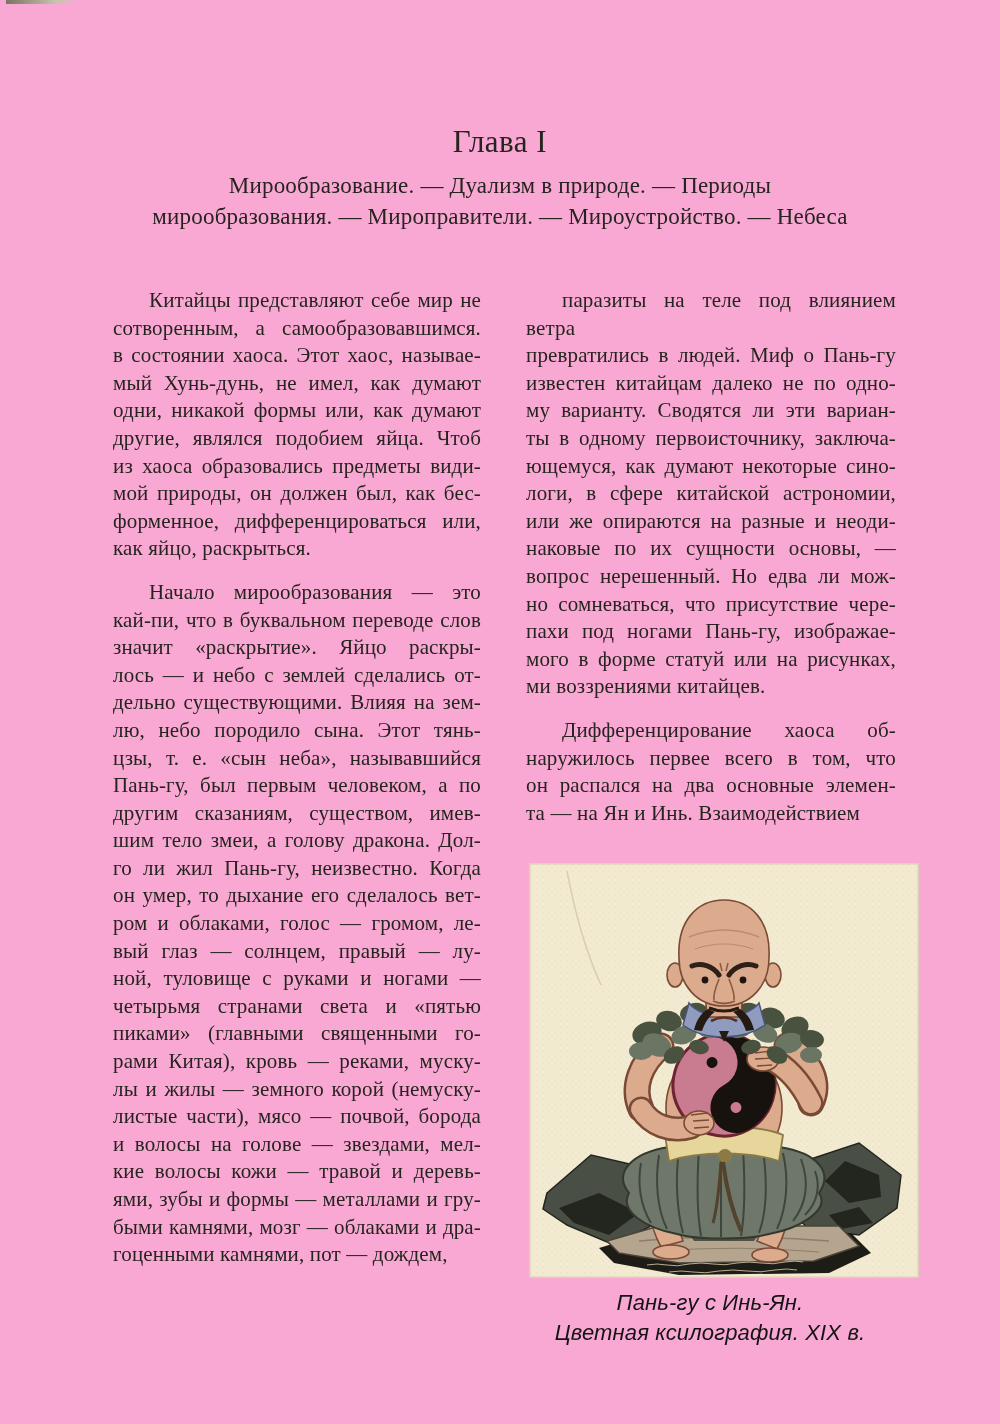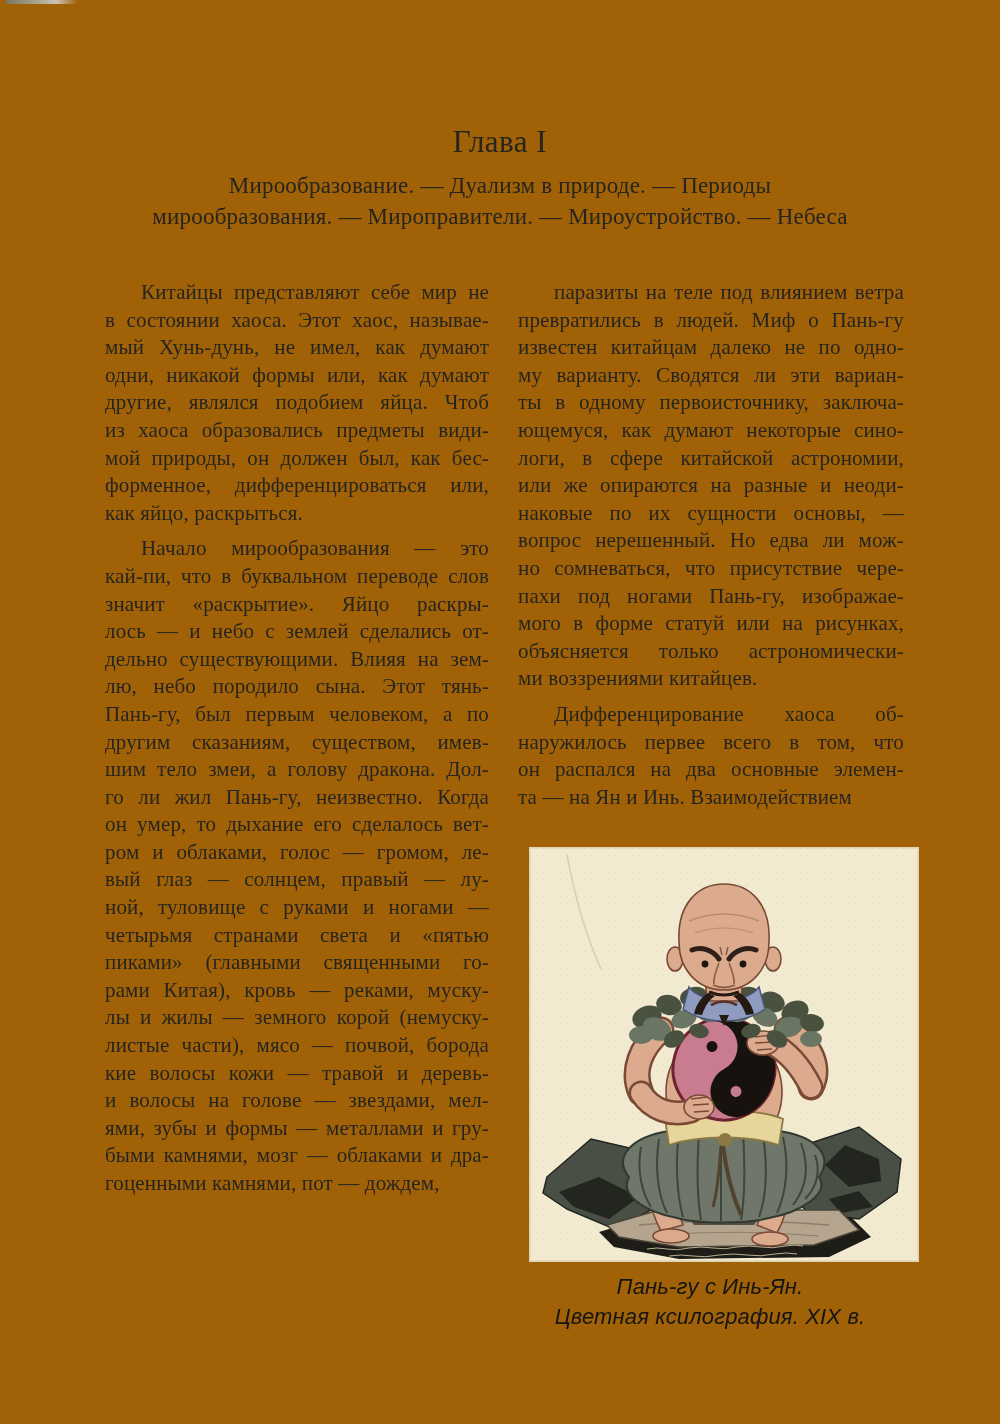--- a/index.html
+++ b/index.html
@@ -1,19 +1,19 @@
 <!DOCTYPE html>
 <html style="--paper: #f2ebd2; --skin: #dcab8e; --skin_outline: #7a4a35; --ball_pink: #c97b90; --ball_black: #17120e; --leaf: #6b7563; --leaf_dark: #49513f; --blue_collar: #8f9cc0; --sash: #e6d69c; --skirt: #6e7769; --skirt_dark: #3f463c; --rock: #4a4f46; --rock_dark: #23251f; --platform: #b5a48e;"><head>
 <meta charset="utf-8">
 <style>
   html,body{margin:0;padding:0;background:#ffffff;}
   .page{
     position:relative;
     width:1000px;height:1424px;
-    background:#a16207;
+    background:#f9a8d4;
     overflow:hidden;
     font-family:"Liberation Serif", serif;
     color:#26241f;
   }
   .scan-edge{
     position:absolute;top:0;left:6px;width:72px;height:4px;
     background:linear-gradient(90deg,#7a7463,#c9c4b2 70%,rgba(255,255,255,0));
     border-bottom-right-radius:4px;
   }
   .chapter-title{
@@ -29,21 +29,21 @@
     font-size:23px;line-height:31px;
     white-space:pre-line;
     letter-spacing:.2px;
   }
   .columns{
     position:absolute;top:271px;left:97px;
     display:flex;gap:13px;
   }
   .col{width:400px;font-size:21px;line-height:27.6px;letter-spacing:.15px;}
   .col.right{width:402px;}
-  .para{margin:8px;}
+  .para{margin:16px;}
   .line{
     text-align:justify;text-align-last:justify;
     width:100%;
   }
   .line.first{text-indent:36px;}
   .line.last{text-align-last:left;}
   figure{margin:24px 0 0 7px;padding:12px;width:362px;}
   .artwork{display:block;width:390px;height:415px;}
   figcaption{
     margin-top:10px;width:100%;
@@ -77,51 +77,53 @@
 
   <h1 class="chapter-title">Глава I</h1>
 
   <div class="chapter-subtitle">Мирообразование. — Дуализм в природе. — Периоды
 мирообразования. — Мироправители. — Мироустройство. — Небеса</div>
 
   <div class="columns">
     <div class="col left">
         <div class="para">
           <div class="line first">Китайцы представляют себе мир не</div>
+          <div class="line">сотворенным, а самообразовавшимся.</div>
           <div class="line">в состоянии хаоса. Этот хаос, называе-</div>
           <div class="line">мый Хунь-дунь, не имел, как думают</div>
           <div class="line">одни, никакой формы или, как думают</div>
           <div class="line">другие, являлся подобием яйца. Чтоб</div>
           <div class="line">из хаоса образовались предметы види-</div>
           <div class="line">мой природы, он должен был, как бес-</div>
           <div class="line">форменное, дифференцироваться или,</div>
           <div class="line last">как яйцо, раскрыться.</div>
         </div>
         <div class="para">
           <div class="line first">Начало мирообразования — это</div>
           <div class="line">кай-пи, что в буквальном переводе слов</div>
           <div class="line">значит «раскрытие». Яйцо раскры-</div>
           <div class="line">лось — и небо с землей сделались от-</div>
           <div class="line">дельно существующими. Влияя на зем-</div>
           <div class="line">лю, небо породило сына. Этот тянь-</div>
+          <div class="line">цзы, т. е. «сын неба», называвшийся</div>
           <div class="line">Пань-гу, был первым человеком, а по</div>
           <div class="line">другим сказаниям, существом, имев-</div>
           <div class="line">шим тело змеи, а голову дракона. Дол-</div>
           <div class="line">го ли жил Пань-гу, неизвестно. Когда</div>
           <div class="line">он умер, то дыхание его сделалось вет-</div>
           <div class="line">ром и облаками, голос — громом, ле-</div>
           <div class="line">вый глаз — солнцем, правый — лу-</div>
           <div class="line">ной, туловище с руками и ногами —</div>
           <div class="line">четырьмя странами света и «пятью</div>
           <div class="line">пиками» (главными священными го-</div>
           <div class="line">рами Китая), кровь — реками, муску-</div>
           <div class="line">лы и жилы — земного корой (немуску-</div>
           <div class="line">листые части), мясо — почвой, борода</div>
+          <div class="line">и волосы на голове — звездами, мел-</div>
           <div class="line">кие волосы кожи — травой и деревь-</div>
-          <div class="line">и волосы на голове — звездами, мел-</div>
           <div class="line">ями, зубы и формы — металлами и гру-</div>
           <div class="line">быми камнями, мозг — облаками и дра-</div>
           <div class="line last">гоценными камнями, пот — дождем,</div>
         </div>
       </div>
 
     <div class="col right">
       <div>
           <div class="para">
             <div class="line first">паразиты на теле под влиянием ветра</div>
@@ -130,21 +132,20 @@
             <div class="line">му варианту. Сводятся ли эти вариан-</div>
             <div class="line">ты в одному первоисточнику, заключа-</div>
             <div class="line">ющемуся, как думают некоторые сино-</div>
             <div class="line">логи, в сфере китайской астрономии,</div>
             <div class="line">или же опираются на разные и неоди-</div>
             <div class="line">наковые по их сущности основы, —</div>
             <div class="line">вопрос нерешенный. Но едва ли мож-</div>
             <div class="line">но сомневаться, что присутствие чере-</div>
             <div class="line">пахи под ногами Пань-гу, изображае-</div>
             <div class="line">мого в форме статуй или на рисунках,</div>
-            <div class="line">объясняется только астрономически-</div>
             <div class="line last">ми воззрениями китайцев.</div>
           </div>
           <div class="para">
             <div class="line first">Дифференцирование хаоса об-</div>
             <div class="line">наружилось первее всего в том, что</div>
             <div class="line">он распался на два основные элемен-</div>
             <div class="line last">та — на Ян и Инь. Взаимодействием</div>
           </div>
         </div>
 

